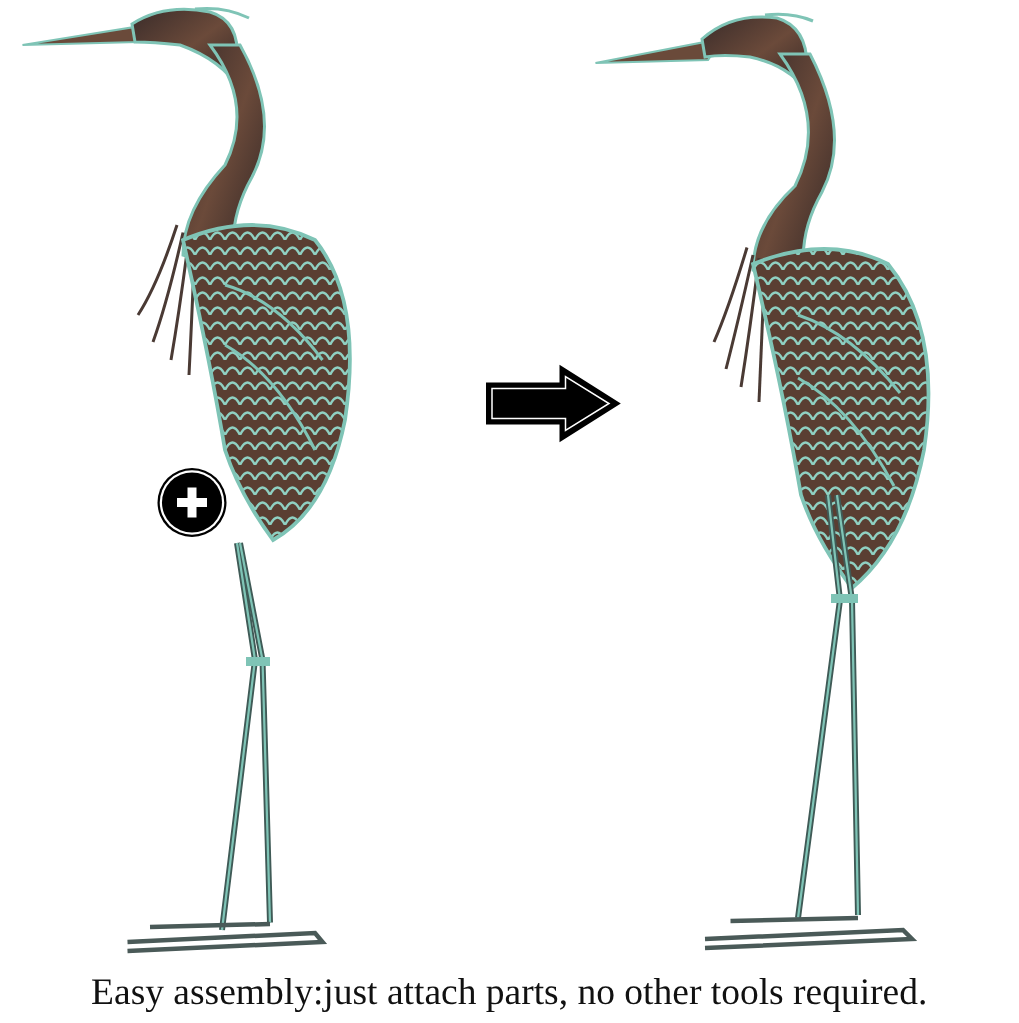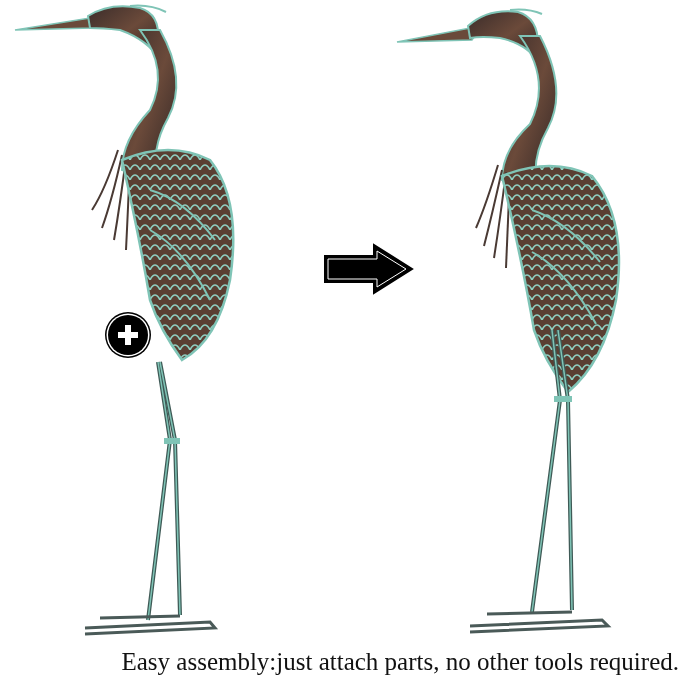--- a/index.html
+++ b/index.html
@@ -5,21 +5,21 @@
   html, body { margin: 0; padding: 0; background: #ffffff; }
   body { width: 679px; height: 682px; position: relative; overflow: hidden; font-family: "Liberation Serif", serif; }
   .stage { position: absolute; left: 0; top: 0; width: 679px; height: 640px; }
   .heron { position: absolute; top: 0; }
   .heron svg { display: block; }
   .plus-badge { position: absolute; left: 108px; top: 315px; width: 40px; height: 40px; border-radius: 50%; background: #000; box-shadow: 0 0 0 1.5px #fff, 0 0 0 3px #000; }
   .plus-badge::before, .plus-badge::after { content: ""; position: absolute; background: #fff; }
   .plus-badge::before { left: 10px; top: 17px; width: 20px; height: 6px; }
   .plus-badge::after { left: 17px; top: 10px; width: 6px; height: 20px; }
   .arrow { position: absolute; left: 322px; top: 242px; width: 94px; height: 54px; }
-  .caption { position: absolute; left: 0; top: 648px; width: 679px; text-align: right; font-size: 25px; color: #111; letter-spacing: 0px; white-space: nowrap; }
+  .caption { position: absolute; left: 0; top: 648px; width: 679px; text-align: center; font-size: 25px; color: #111; letter-spacing: 0px; white-space: nowrap; }
 </style>
 </head>
 <body>
 
 <div class="stage">
 
   <div class="heron" style="left:10px;">
     <svg width="230" height="640" viewBox="0 0 230 640">
       <defs>
         <linearGradient id="bodyL" x1="0" y1="0" x2="1" y2="1">

